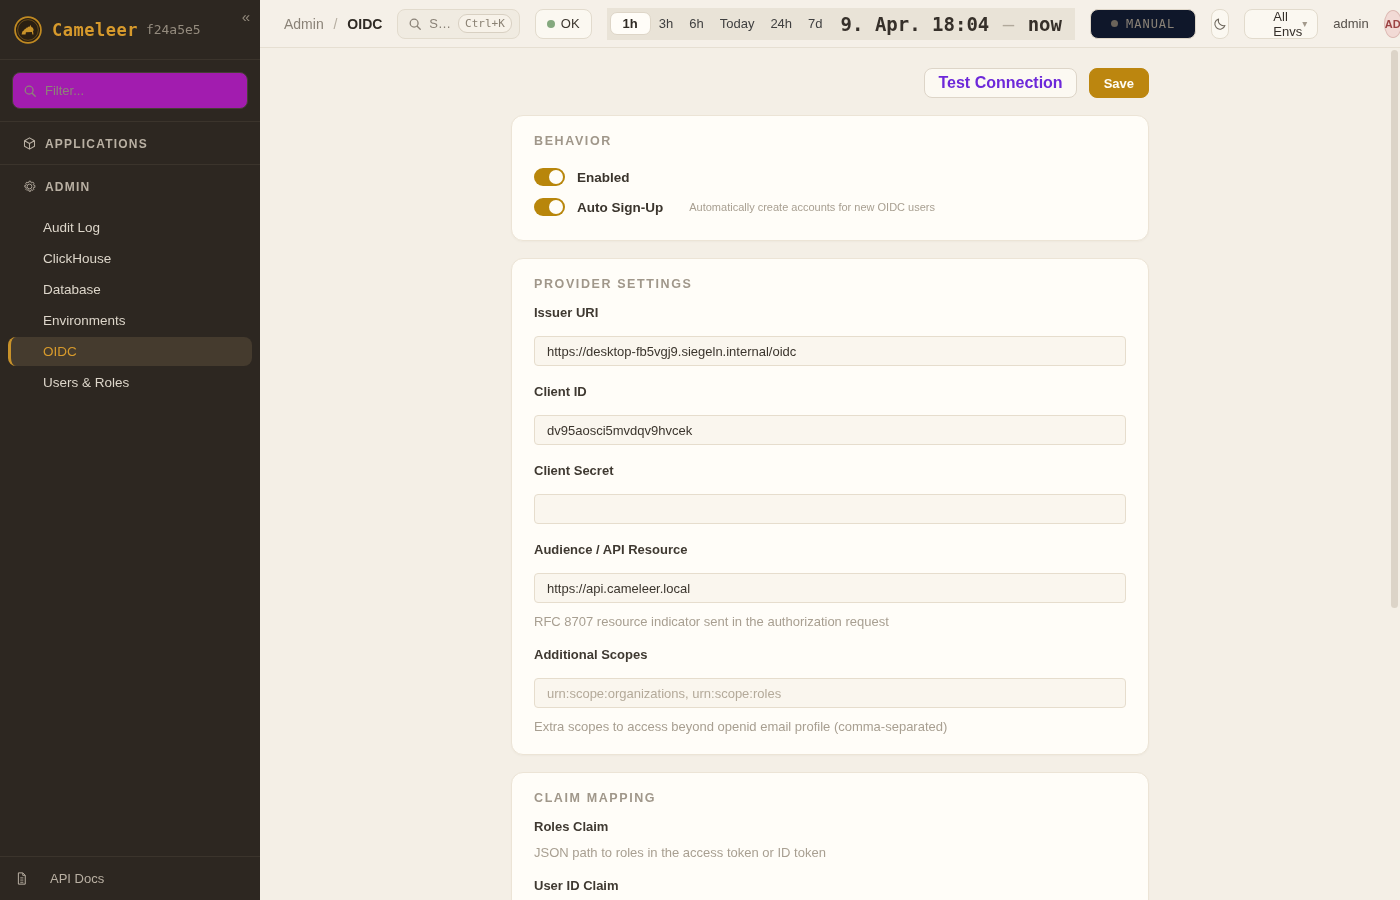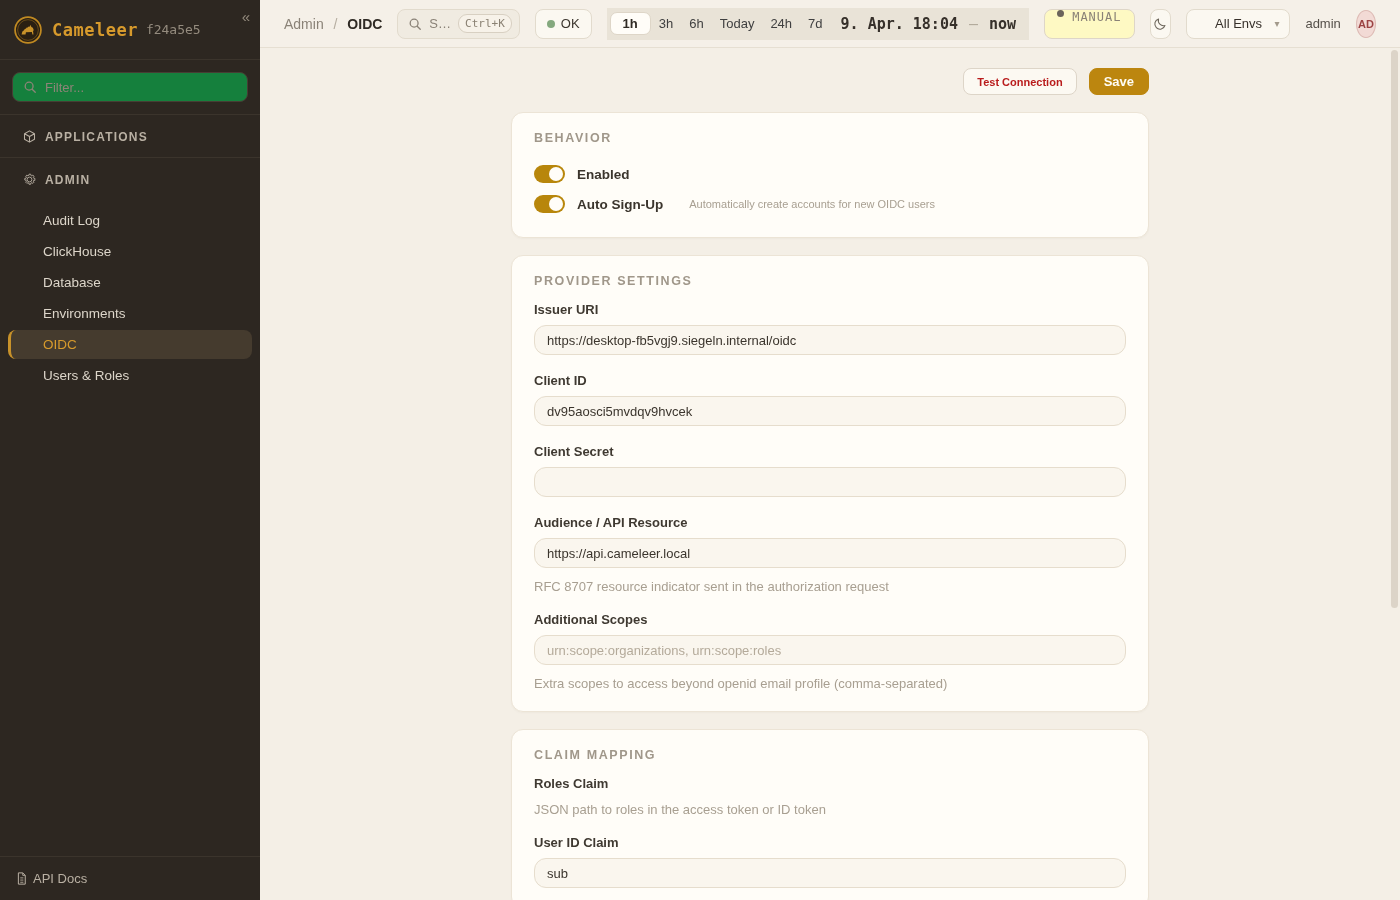--- a/index.html
+++ b/index.html
@@ -10,75 +10,75 @@
 
   
   .sidebar { width:260px; height:900px; background:#2d2721; color:#ded7cb; display:flex; flex-direction:column; flex-shrink:0; position:relative; }
   .side-head { height:60px; display:flex; align-items:center; padding:0 14px; border-bottom:1px solid #3b342c; position:relative; }
   .logo-mark { width:28px; height:28px; flex-shrink:0; }
   .logo-name { font-family:"DejaVu Sans Mono", monospace; font-weight:bold; font-size:17px; color:#d79a2c; margin-left:10px; letter-spacing:.5px; }
   .logo-build { font-family:"DejaVu Sans Mono", monospace; font-size:13px; color:#94
 8b7e; color:#948b7e; margin-left:8px; }
   .collapse { position:absolute; right:10px; top:8px; color:#938a7d; font-size:15px; cursor:pointer; }
   .filter-wrap { padding:12px; border-bottom:1px solid #3b342c; }
-  .filter { display:flex; align-items:center; gap:8px; background:#15803d; border:1px solid #463e34; border-radius:8px; height:30px; padding:0 10px; }
+  .filter { display:flex; align-items:center; gap:8px; background:#a21caf; border:1px solid #463e34; border-radius:8px; height:37px; padding:0 10px; }
   .filter input { background:transparent; border:none; outline:none; color:#cfc8bb; font-size:13px; width:100%; font-family:"Liberation Sans", sans-serif; }
   .filter input::placeholder { color:#8d8478; }
   .section-head { display:flex; align-items:center; gap:8px; padding:14px 14px 13px 22px; color:#b9b0a3; font-size:12px; font-weight:bold; letter-spacing:1.2px; border-bottom:1px solid #3b342c; }
   .section-head.no-line { border-bottom:none; }
   .nav-group { padding:4px 8px 8px 8px; }
   .nav-item { padding:7px 12px 7px 32px; font-size:13.5px; color:#ddd6ca; border-radius:8px; margin:2px 0; cursor:pointer; border-left:3px solid transparent; }
   .nav-item.active { background:#453b2e; color:#d79a2c; border-left:3px solid #c8922a; }
-  .side-foot { margin-top:auto; border-top:1px solid #3b342c; padding:14px; display:flex; align-items:center; gap:4px; color:#b9b0a3; font-size:13px; }
+  .side-foot { margin-top:auto; border-top:1px solid #3b342c; padding:14px; display:flex; align-items:center; gap:21px; color:#b9b0a3; font-size:13px; }
 
   
   .main { flex:1; display:flex; flex-direction:column; min-width:0; }
   .topbar { height:48px; background:#f5f0e8; border-bottom:1px solid #e6dfd2; display:flex; align-items:center; padding:0 24px; gap:15px; flex-shrink:0; }
   .crumbs { font-size:14px; white-space:nowrap; }
   .crumb-parent { color:#8a8277; }
   .crumb-sep { color:#b5ada0; margin:0 6px; }
   .crumb-cur { color:#2f2a24; font-weight:bold; }
   .search-btn { display:flex; align-items:center; gap:7px; background:#f0ebe1; border:1px solid #e2dbcd; border-radius:8px; height:30px; padding:0 7px 0 10px; cursor:pointer; }
   .search-lbl { color:#8a8277; font-size:13px; }
   .kbd { font-family:"DejaVu Sans Mono", monospace; font-size:11px; color:#8a8173; border:1px solid #d8d0c2; background:#f7f2e9; border-radius:9px; padding:2px 6px; }
   .ok-btn { display:flex; align-items:center; gap:6px; background:#fbf8f1; border:1px solid #e2dbcd; border-radius:8px; height:30px; padding:0 11px; font-size:13px; color:#3c362e; cursor:pointer; }
   .dot { width:8px; height:8px; border-radius:50%; background:#84a87e; }
   .seg { display:flex; align-items:center; background:#e9e3d7; border-radius:0; padding:3px; height:32px; }
   .seg-opt { font-size:13px; color:#404040; padding:4px 8px; border-radius:7px; cursor:pointer; white-space:nowrap; }
   .seg-opt.sel { background:#fffdf8; border:1px solid #ded6c8; color:#2f2a24; font-weight:bold; padding:3px 12px; }
-  .seg-date { font-family:"DejaVu Sans Mono", monospace; font-size:15px; font-weight:600; color:#36302a; padding:0 10px; white-space:nowrap; }
+  .seg-date { font-family:"DejaVu Sans Mono", monospace; font-size:19px; font-weight:600; color:#36302a; padding:0 10px; white-space:nowrap; }
   .seg-dash { color:#b1a99b; font-weight:normal; padding:0 2px; }
-  .manual-btn { margin-left:auto; display:flex; gap:8px; border:1px solid #ded6c8; background:#fef9c3; border-radius:8px; height:30px; padding:0 12px; font-family:"DejaVu Sans Mono", monospace; font-size:12px; letter-spacing:1px; color:#8a8277; cursor:pointer; }
+  .manual-btn { margin-left:auto; display:flex; align-items:center; gap:8px; border:1px solid #ded6c8; background:#0f172a; border-radius:8px; height:30px; padding:0 20px; font-family:"DejaVu Sans Mono", monospace; font-size:12px; letter-spacing:1px; color:#8a8277; cursor:pointer; }
   .manual-dot { width:7px; height:7px; border-radius:50%; background:#6b645a; }
   .icon-btn { width:30px; height:30px; border:1px solid #e2dbcd; background:#fbf8f1; border-radius:8px; display:flex; align-items:center; justify-content:center; cursor:pointer; }
   .env-select { display:flex; align-items:center; justify-content:space-between; width:132px; height:30px; border:1px solid #e2dbcd; background:#fbf8f1; border-radius:8px; padding:0 10px 0 28px; font-size:13px; color:#36302a; cursor:pointer; }
   .env-caret { color:#a39a8c; font-size:10px; }
   .user-name { font-size:13px; color:#55504a; }
   .avatar { width:28px; height:28px; border-radius:50%; background:#f2dad5; border:1px solid #ddbab4; color:#9c4343; font-size:11px; font-weight:bold; display:flex; align-items:center; justify-content:center; cursor:pointer; }
 
   
   .content { flex:1; overflow:hidden; position:relative; }
   .content-inner { width:638px; margin:0 auto; }
   .actions { display:flex; justify-content:flex-end; gap:12px; margin-top:20px; }
-  .btn-outline { background:#fcf9f2; border:1px solid #ddd5c8; color:#b91c1c; font-size:11px; font-weight:600; border-radius:8px; padding:5px 13px; cursor:pointer; font-family:"Liberation Sans", sans-serif; }
+  .btn-outline { background:#fcf9f2; border:1px solid #ddd5c8; color:#6d28d9; font-size:16px; font-weight:600; border-radius:8px; padding:5px 13px; cursor:pointer; font-family:"Liberation Sans", sans-serif; }
   .btn-primary { background:#bc860f; border:1px solid #bc860f; color:#fffdf6; font-size:13px; font-weight:bold; border-radius:8px; padding:5px 14px; cursor:pointer; font-family:"Liberation Sans", sans-serif; }
 
   .card { background:#fffdf8; border:1px solid #ece4d6; border-radius:12px; padding:18px 22px 18px 22px; margin-top:17px; box-shadow:0 1px 2px rgba(90,80,60,.04); }
   .card-title { font-size:12.5px; font-weight:bold; letter-spacing:1.6px; color:#a0978a; margin-bottom:14px; }
 
   .toggle-row { display:flex; align-items:center; gap:12px; height:30px; }
   .toggle { width:31px; height:18px; border-radius:10px; background:#b8860b; position:relative; cursor:pointer; flex-shrink:0; }
   .toggle .knob { width:14px; height:14px; border-radius:50%; background:#fffdf8; position:absolute; top:2px; right:2px; }
   .toggle-label { font-size:13.5px; color:#3b352d; font-weight:600; }
   .inline-hint { font-size:11px; color:#a89f91; margin-left:14px; }
 
   .field { margin-bottom:18px; }
   .field:last-child { margin-bottom:2px; }
   .field label { display:block; font-size:13px; font-weight:600; color:#3f3931; margin-bottom:8px; }
-  .field input { display:block; width:100%; height:30px; background:#faf6ee; border:1px solid #e6ddcd; border-radius:12px; padding:0 12px; font-size:13px; color:#3b352d; font-family:"Liberation Sans", sans-serif; outline:none; }
+  .field input { display:block; width:100%; height:30px; background:#faf6ee; border:1px solid #e6ddcd; border-radius:4px; padding:0 12px; font-size:13px; color:#3b352d; font-family:"Liberation Sans", sans-serif; outline:none;margin-top:16px; }
   .field input::placeholder { color:#b4aa9a; }
   .hint { font-size:13px; color:#a89f91; margin-top:11px; }
 
   .scroll-thumb { position:absolute; top:2px; right:2px; width:7px; height:558px; background:#dcd4c8; border-radius:4px; }
 
   svg { display:block; }
 </style>
 </head>
 <body>
 

